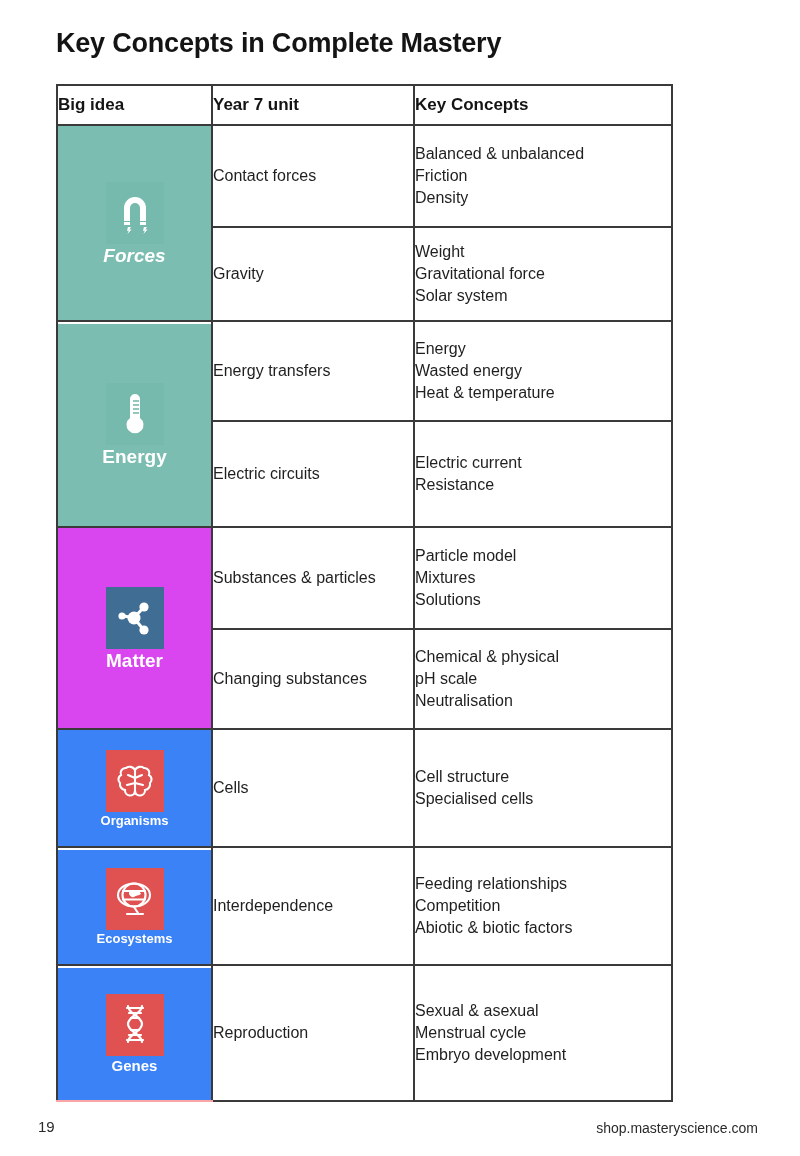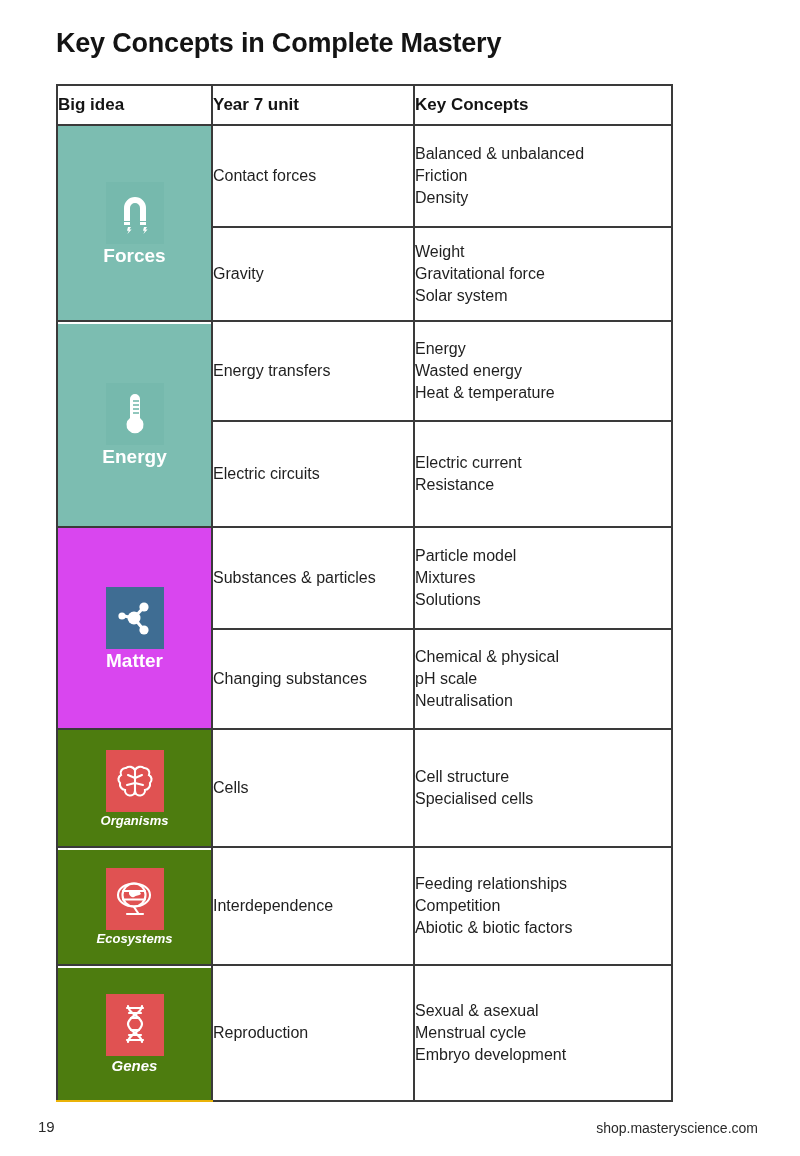--- a/index.html
+++ b/index.html
@@ -71,25 +71,25 @@
   td.bigidea {
     text-align: center;
     border-left: 2px solid #3a3a3a;
     border-right: 2px solid #3a3a3a;
     border-top: 0;
     border-bottom: 0;
     position: relative;
   }
   td.bigidea.teal  { background: #7cbdb1; }
   td.bigidea.blue  { background: #d946ef; }
-  td.bigidea.red   { background: #4d7c0f; font-style: italic; }
+  td.bigidea.red   { background: #3b82f6; }
 
   td.bigidea.sep-top { box-shadow: inset 0 2px 0 0 #ffffff; }
-  td.bigidea.edge-top    { border-top: 2px solid #c2410c; }
-  td.bigidea.edge-bottom { border-bottom: 2px solid #eab308; text-align: right; }
+  td.bigidea.edge-top    { border-top: 2px solid #c2410c; font-style: italic; }
+  td.bigidea.edge-bottom { border-bottom: 2px solid #fca5a5; text-align: right; }
 
   .bi-inner {
     display: flex;
     flex-direction: column;
     align-items: center;
     justify-content: center;
   }
 
   .icon-tile {
     width: 58px;

